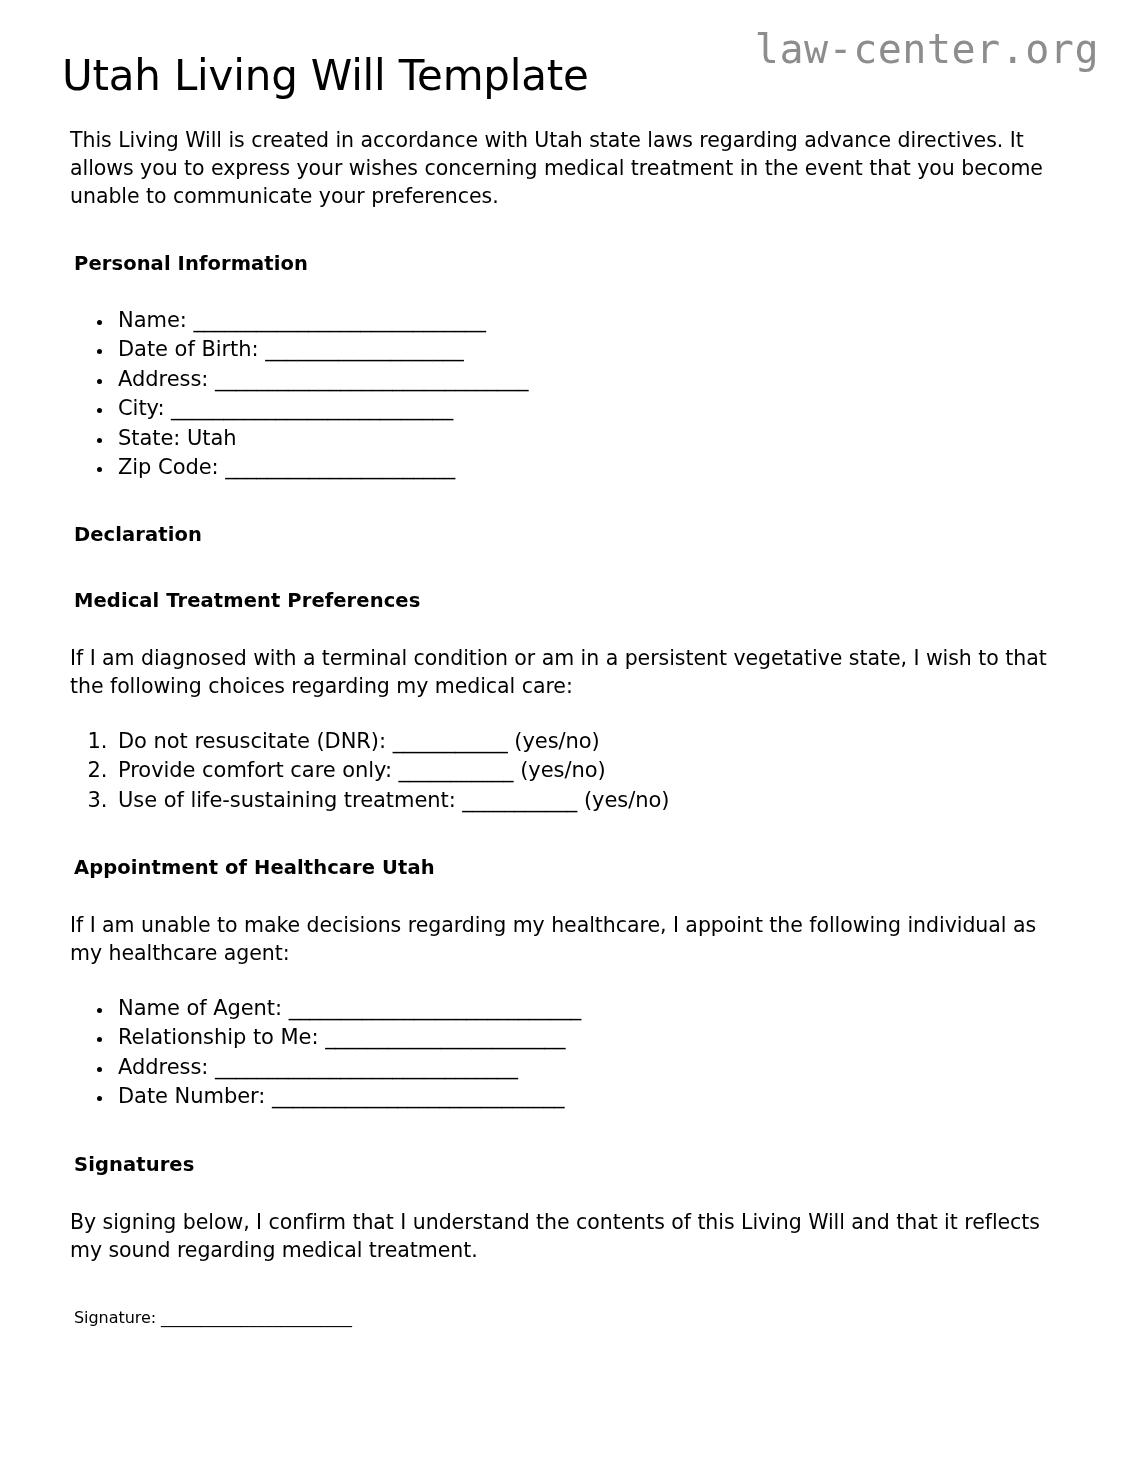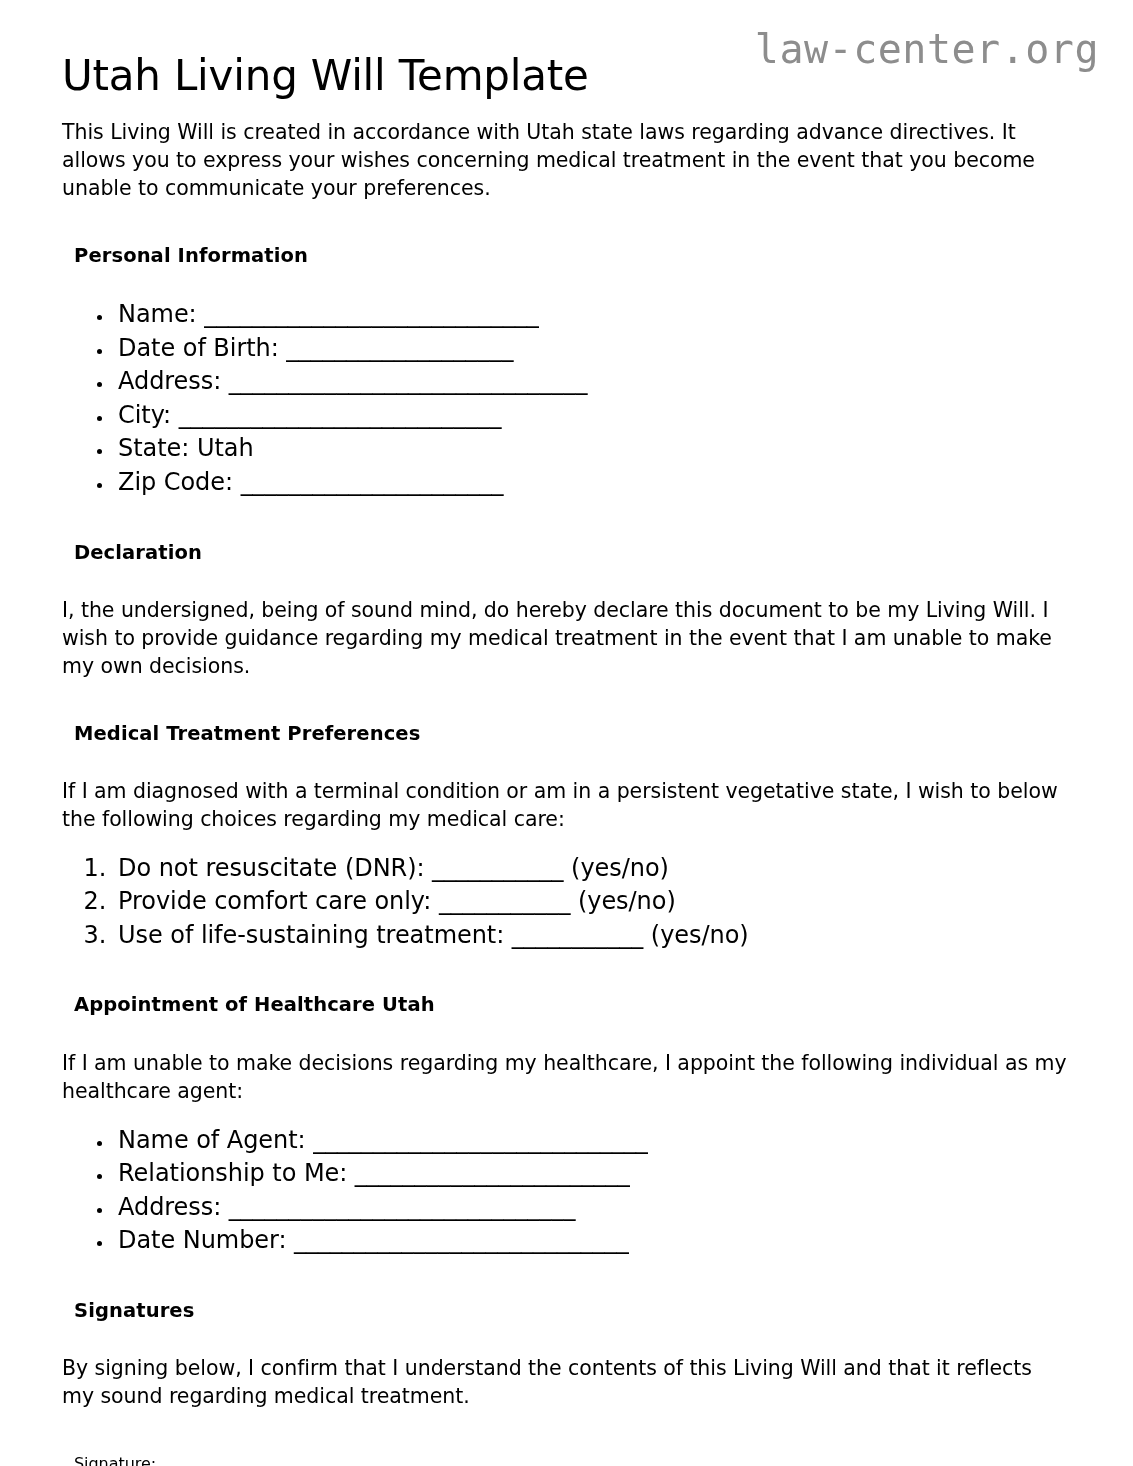--- a/index.html
+++ b/index.html
@@ -57,38 +57,38 @@
     padding-top: 28px;
     padding-bottom: 0;
     font-size: 19.5px;
     line-height: 1.3;
     font-weight: bold;
     letter-spacing: 0.1px;
   }
 
   
   p.para {
-    margin: 0;
+    margin: 8px;
     padding-top: 20px;
     font-size: 20.5px;
     line-height: 1.36;
     max-width: 1008px;
     letter-spacing: -0.05px;
   }
 
   .intro {
     padding-top: 26px;
   }
 
   
   ul.bullets, ol.numbers {
     margin: 0;
     padding-top: 18px;
     padding-bottom: 0;
-    font-size: 24px;
+    font-size: 21px;
     line-height: 1.40;
   }
   ul.bullets {
     padding-left: 52px;
     list-style-type: disc;
   }
   ol.numbers {
     padding-left: 52px;
     list-style-type: decimal;
   }
@@ -125,24 +125,23 @@
   <ul class="bullets">
     <li>Name: ____________________________</li>
     <li>Date of Birth: ___________________</li>
     <li>Address: ______________________________</li>
     <li>City: ___________________________</li>
     <li>State: Utah</li>
     <li>Zip Code: ______________________</li>
   </ul>
 
   <h2 class="section-heading">Declaration</h2>
-  <p class="para">I, the undersigned, being of sound mind, do hereby declare this document to be my Living Will. I wish to provide guidance regarding my medical treatment in the event that I am unable to make my own decisions.</p>
 
   <h2 class="section-heading">Medical Treatment Preferences</h2>
-  <p class="para">If I am diagnosed with a terminal condition or am in a persistent vegetative state, I wish to below the following choices regarding my medical care:</p>
+  <p class="para">If I am diagnosed with a terminal condition or am in a persistent vegetative state, I wish to that the following choices regarding my medical care:</p>
   <ol class="numbers">
     <li>Do not resuscitate (DNR): ___________ (yes/no)</li>
     <li>Provide comfort care only: ___________ (yes/no)</li>
     <li>Use of life-sustaining treatment: ___________ (yes/no)</li>
   </ol>
 
   <h2 class="section-heading">Appointment of Healthcare Utah</h2>
   <p class="para">If I am unable to make decisions regarding my healthcare, I appoint the following individual as my healthcare agent:</p>
   <ul class="bullets">
     <li>Name of Agent: ____________________________</li>

